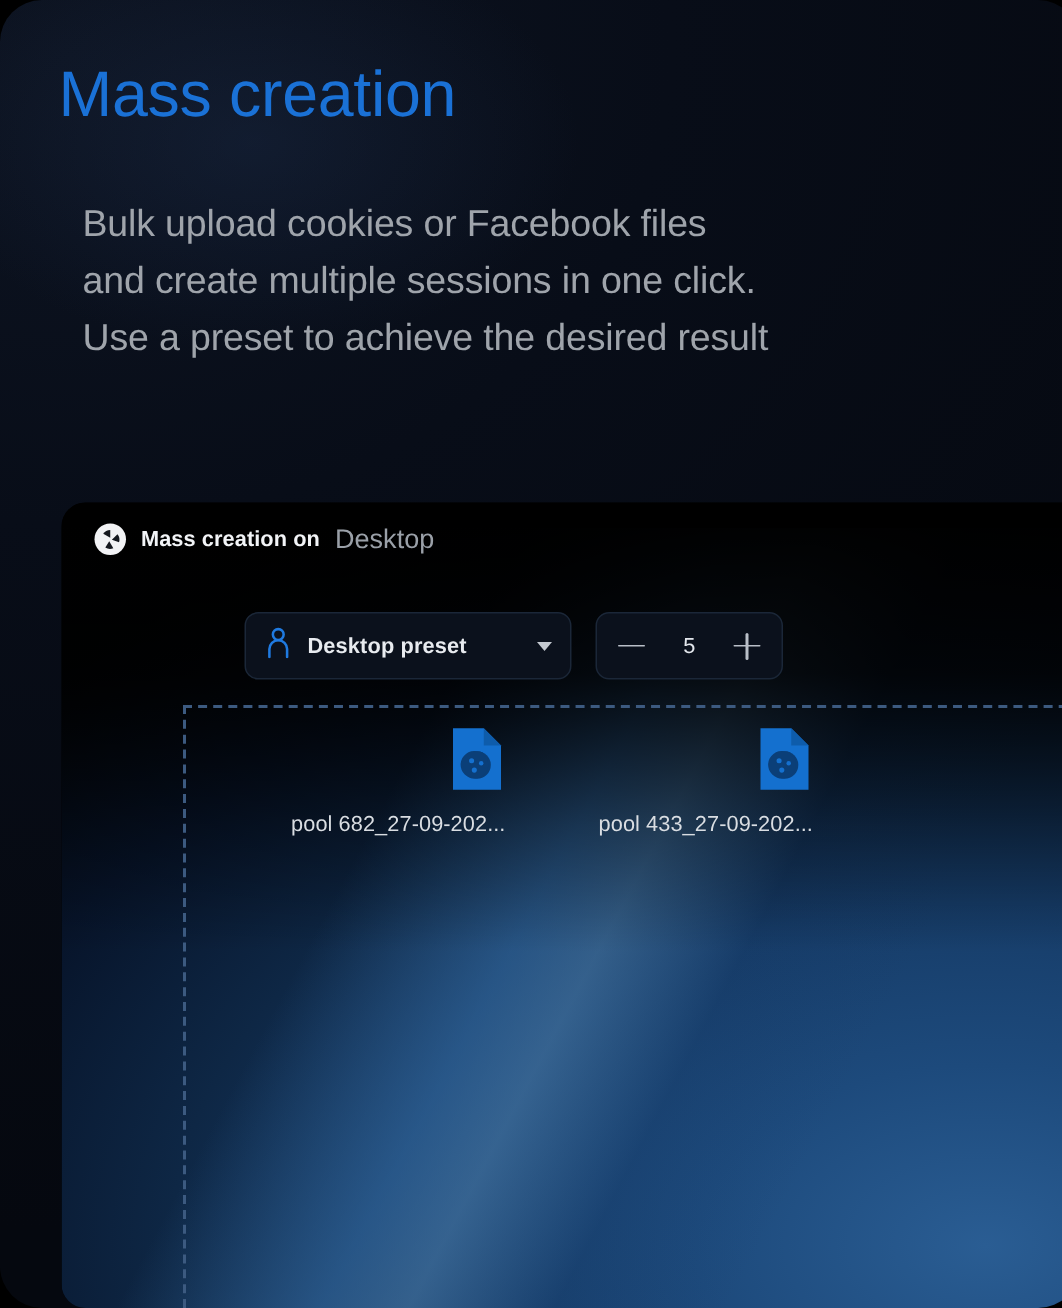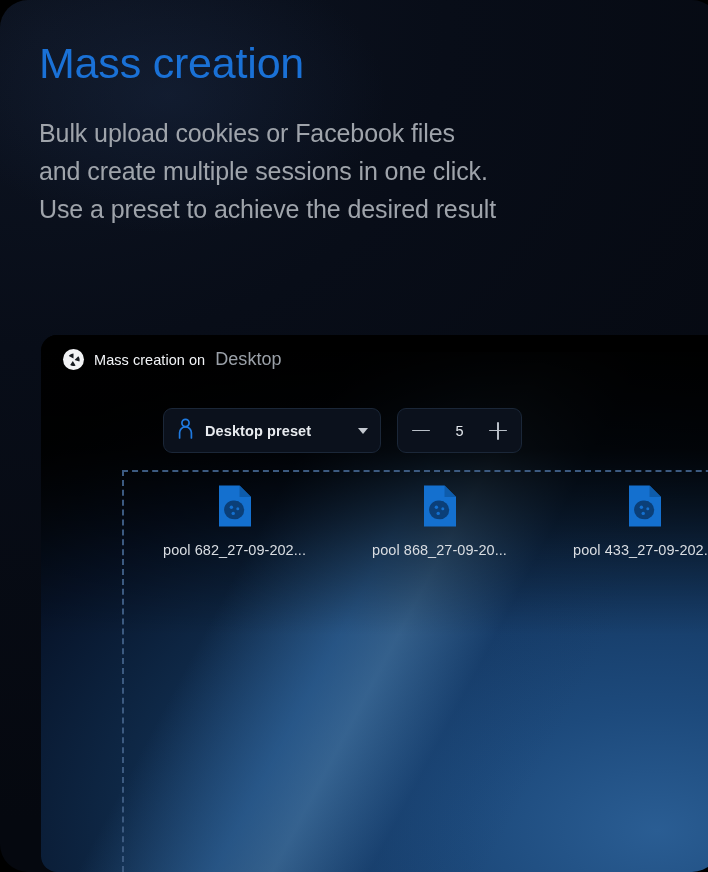--- a/index.html
+++ b/index.html
@@ -45,21 +45,21 @@
   }
   .hero-title {
     font-size: 43px;
     line-height: 54px;
     font-weight: 500;
     letter-spacing: -0.2px;
     color: #1a71d6;
     margin: 0;
   }
   .hero-sub {
-    margin: 0;
+    margin: 16px;
     padding-top: 24px;
     font-size: 25px;
     line-height: 38px;
     font-weight: 400;
     color: #9fa4ab;
     letter-spacing: -0.1px;
     white-space: pre-line;
   }
 
   
@@ -112,21 +112,21 @@
     width: 21px; height: 21px;
     border-radius: 50%;
     background: #f2f3f5;
     display: flex;
     align-items: center;
     justify-content: center;
     flex: 0 0 auto;
   }
   .panel-head-title {
     font-size: 14.5px;
-    font-weight: 400;
+    font-weight: 700;
     color: #f2f4f7;
     letter-spacing: 0.05px;
   }
   .panel-head-os {
     font-size: 18px;
     font-weight: 400;
     color: #9aa0a8;
     letter-spacing: 0.05px;
   }
 
@@ -225,21 +225,21 @@
     left: 91px;
     top: 148px;
     width: 620px;
     display: flex;
     z-index: 6;
   }
   .file-item {
     width: 205px;
     display: flex;
     flex-direction: column;
-    align-items: center;
+    align-items: flex-end;
     flex: 0 0 auto;
   }
   .file-icon { width: 38px; height: 46px; }
   .file-name {
     margin-top: 13px;
     font-size: 14.5px;
     color: #d9dde2;
     white-space: nowrap;
     letter-spacing: 0.05px;
   }
@@ -306,34 +306,20 @@
             <circle cx="19" cy="27" r="9.2" fill="#0b3f78"></circle>
             <path d="M19 17.8c1.4 0 2.7.3 3.9.9-.3 1.6.9 3 2.5 3h.3c.4 1 .6 2.1.6 3.3a9.2 9.2 0 1 1-7.3-7.2z" fill="#0b3f78"></path>
             <circle cx="15.4" cy="24.2" r="1.7" fill="#1470cf"></circle>
             <circle cx="21.8" cy="25.8" r="1.5" fill="#1470cf"></circle>
             <circle cx="17.2" cy="30.4" r="1.7" fill="#1470cf"></circle>
           </svg>
         </span>
         <span class="file-name">pool 682_27-09-202...</span>
       </div>
 
-      <div class="file-item">
-        <span class="file-icon">
-          <svg width="38" height="46" viewBox="0 0 38 46" aria-hidden="true">
-            <path d="M3 2.5h20.5L35 14v29.5H3z" fill="#1470cf"></path>
-            <path d="M23.5 2.5L35 14H23.5z" fill="#0e5cab"></path>
-            <circle cx="19" cy="27" r="9.2" fill="#0b3f78"></circle>
-            <path d="M19 17.8c1.4 0 2.7.3 3.9.9-.3 1.6.9 3 2.5 3h.3c.4 1 .6 2.1.6 3.3a9.2 9.2 0 1 1-7.3-7.2z" fill="#0b3f78"></path>
-            <circle cx="15.4" cy="24.2" r="1.7" fill="#1470cf"></circle>
-            <circle cx="21.8" cy="25.8" r="1.5" fill="#1470cf"></circle>
-            <circle cx="17.2" cy="30.4" r="1.7" fill="#1470cf"></circle>
-          </svg>
-        </span>
-        <span class="file-name">pool 868_27-09-20...</span>
-      </div>
 
       <div class="file-item">
         <span class="file-icon">
           <svg width="38" height="46" viewBox="0 0 38 46" aria-hidden="true">
             <path d="M3 2.5h20.5L35 14v29.5H3z" fill="#1470cf"></path>
             <path d="M23.5 2.5L35 14H23.5z" fill="#0e5cab"></path>
             <circle cx="19" cy="27" r="9.2" fill="#0b3f78"></circle>
             <path d="M19 17.8c1.4 0 2.7.3 3.9.9-.3 1.6.9 3 2.5 3h.3c.4 1 .6 2.1.6 3.3a9.2 9.2 0 1 1-7.3-7.2z" fill="#0b3f78"></path>
             <circle cx="15.4" cy="24.2" r="1.7" fill="#1470cf"></circle>
             <circle cx="21.8" cy="25.8" r="1.5" fill="#1470cf"></circle>

